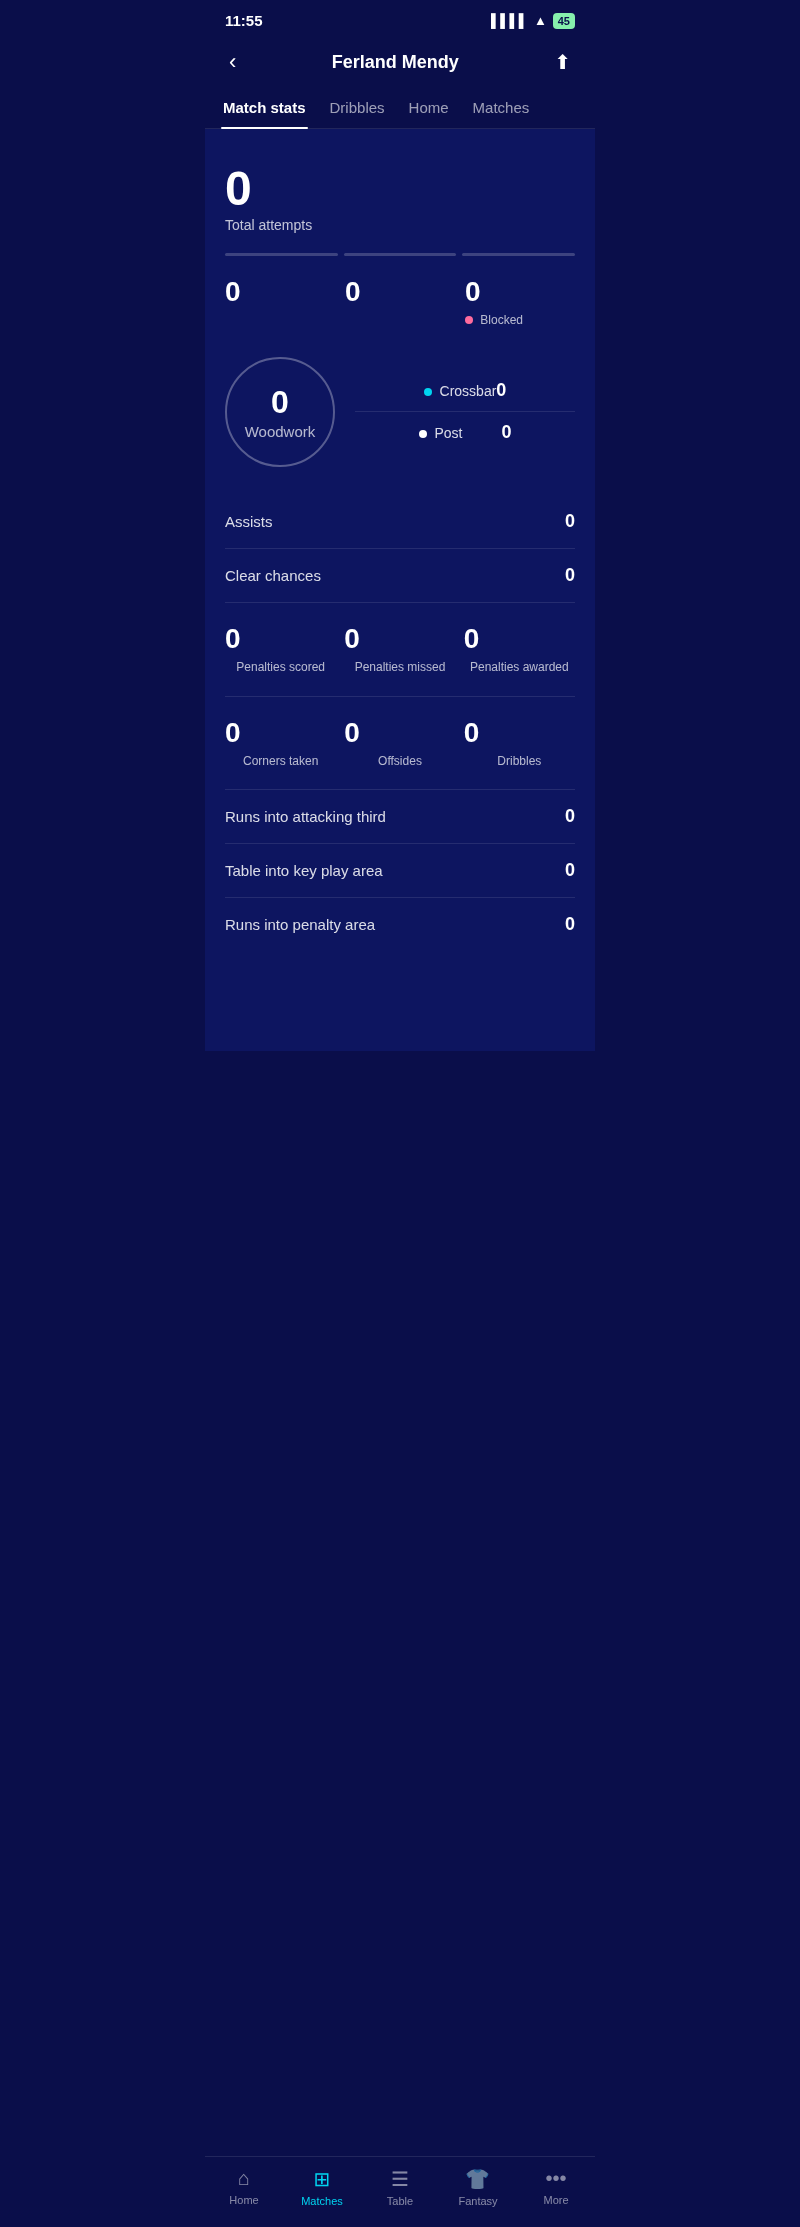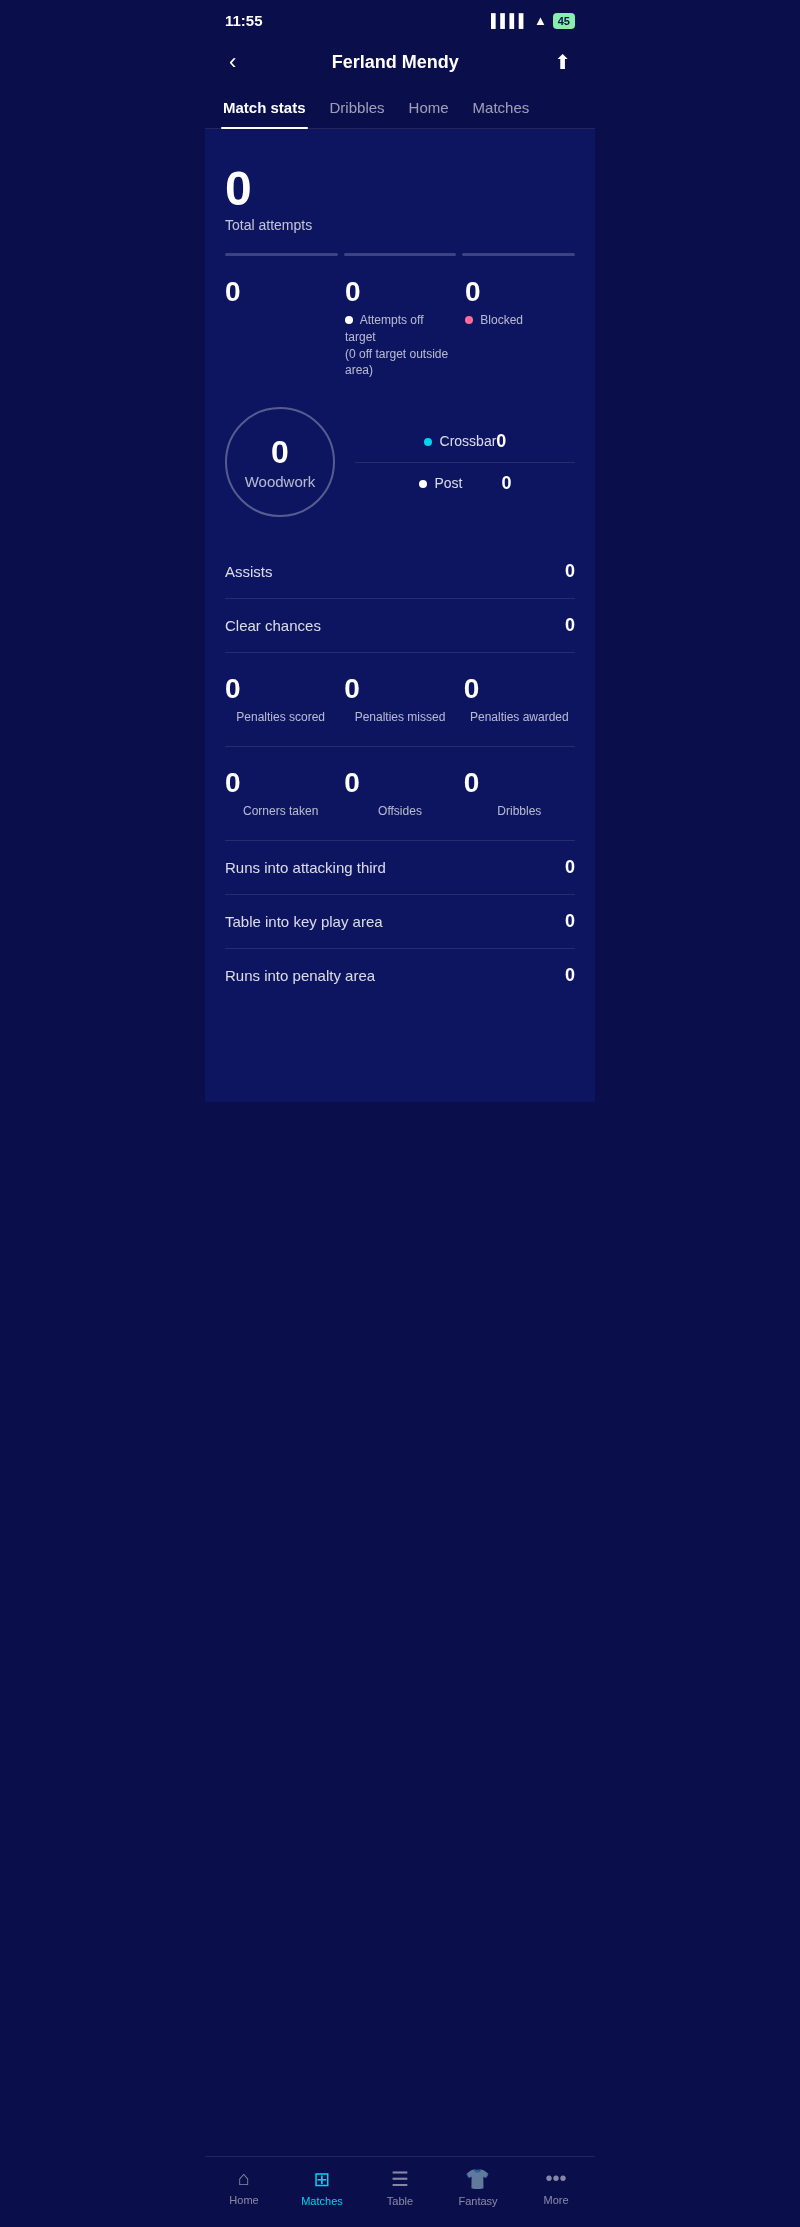--- a/index.html
+++ b/index.html
@@ -337,25 +337,20 @@
       <div class="progress-bar"></div>
       <div class="progress-bar"></div>
     </div>
 
     <div class="three-col">
       <div class="stat-item">
         <div class="stat-value">0</div>
       </div>
       <div class="stat-item">
         <div class="stat-value">0</div>
-        <div class="stat-desc">
-          <span class="dot dot-white"></span>
-          <span>Attempts off target</span><br>
-          <span>(0 off target outside area)</span>
-        </div>
       </div>
       <div class="stat-item">
         <div class="stat-value">0</div>
         <div class="stat-desc">
           <span class="dot dot-pink"></span>
           <span>Blocked</span>
         </div>
       </div>
     </div>
 

